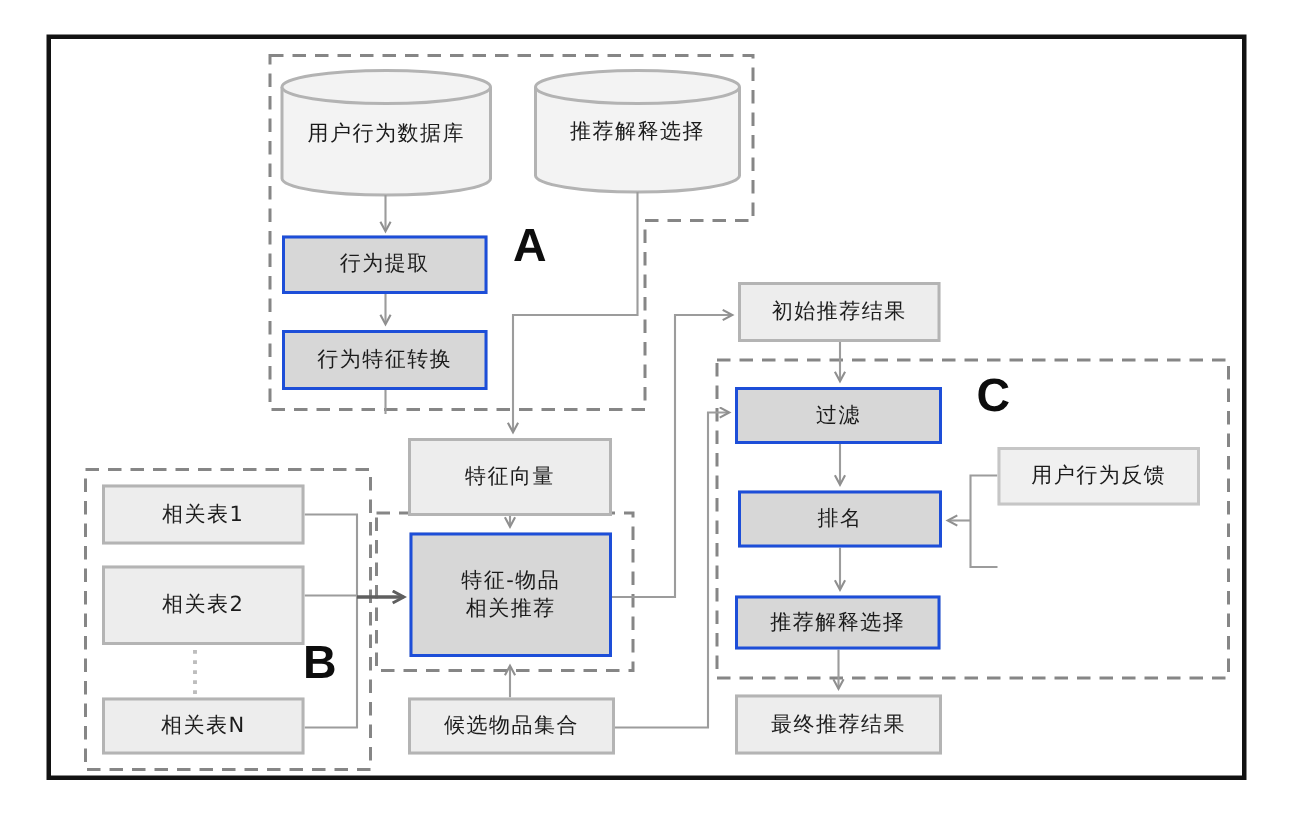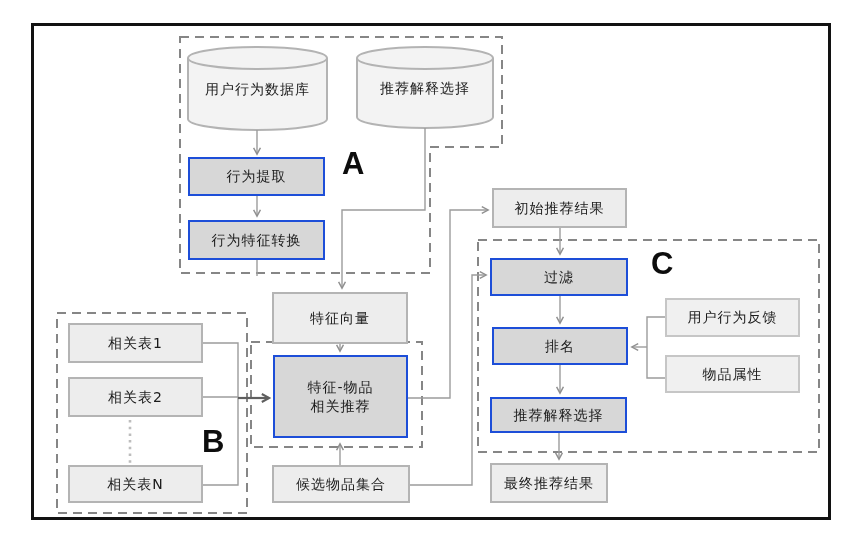--- a/index.html
+++ b/index.html
@@ -79,25 +79,24 @@
   <div class="node process" style="left:253px;top:355px;width:135px;height:83px;">
     <span>特征-物品</span>
     <span>相关推荐</span>
   </div>
   <div class="node process" style="left:470px;top:258px;width:138px;height:38px;">过滤</div>
   <div class="node process" style="left:472px;top:327px;width:136px;height:38px;">排名</div>
   <div class="node process" style="left:470px;top:397px;width:137px;height:36px;">推荐解释选择</div>
 
   <div class="node data" style="left:252px;top:292px;width:136px;height:52px;">特征向量</div>
   <div class="node data" style="left:472px;top:188px;width:135px;height:40px;">初始推荐结果</div>
-  <div class="node data" style="left:470px;top:463px;width:118px;height:40px;text-align:center;">最终推荐结果</div>
+  <div class="node data" style="left:470px;top:463px;width:138px;height:40px;text-align:center;">最终推荐结果</div>
   <div class="node data" style="left:252px;top:465px;width:138px;height:38px;">候选物品集合</div>
   <div class="node data" style="left:48px;top:323px;width:135px;height:40px;">相关表1</div>
-  <div class="node data" style="left:48px;top:377px;width:135px;height:40px;">相关表2</div>
+  <div class="node data" style="left:48px;top:377px;width:135px;height:53px;">相关表2</div>
   <div class="node data" style="left:48px;top:465px;width:135px;height:38px;">相关表N</div>
   <div class="node data" style="left:645px;top:298px;width:135px;height:39px;border-color:#c6c6c6;background:#f0f0f0;">用户行为反馈</div>
-  <div class="node data" style="left:645px;top:355px;width:135px;height:38px;border-color:#c6c6c6;background:#f0f0f0;">物品属性</div>
 
   <div class="region-letter" style="left:322px;top:146px;">A</div>
   <div class="region-letter" style="left:182px;top:424px;">B</div>
   <div class="region-letter" style="left:631px;top:246px;">C</div>
 
 </div>
 
 </body></html>

